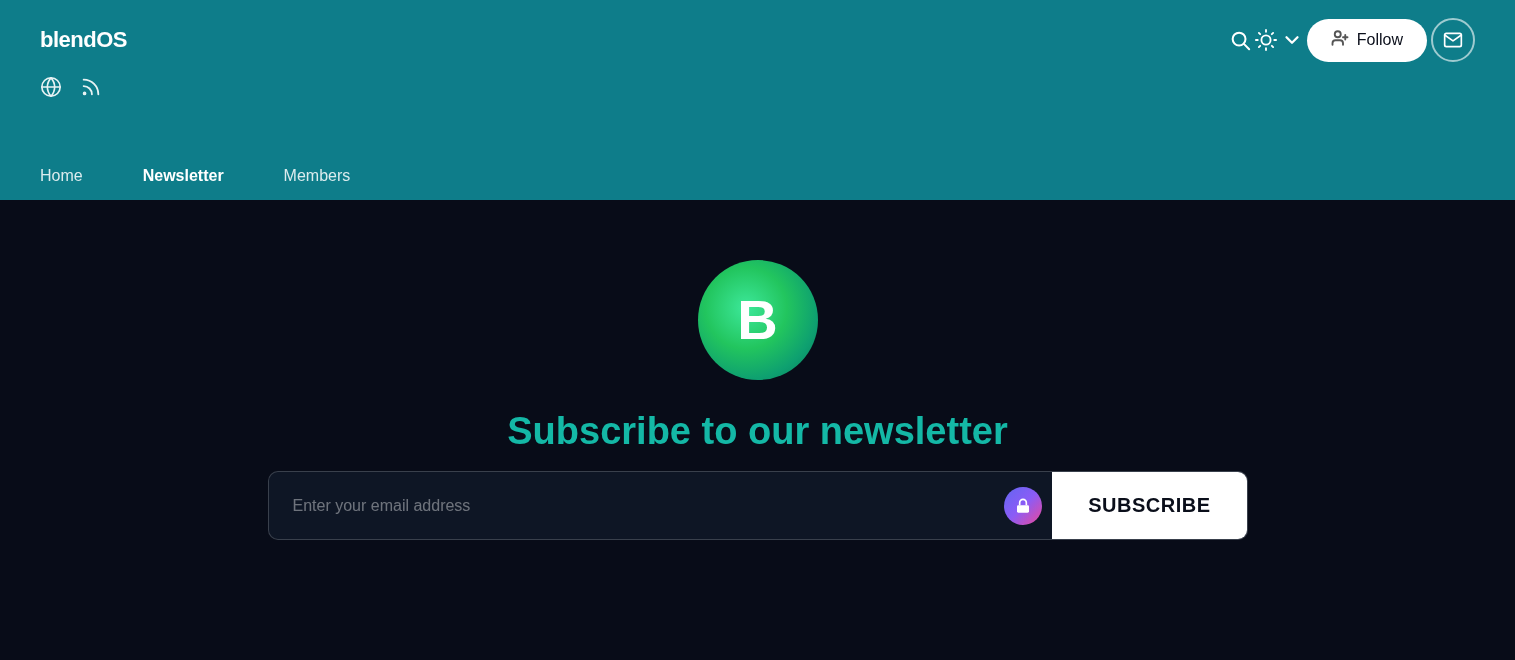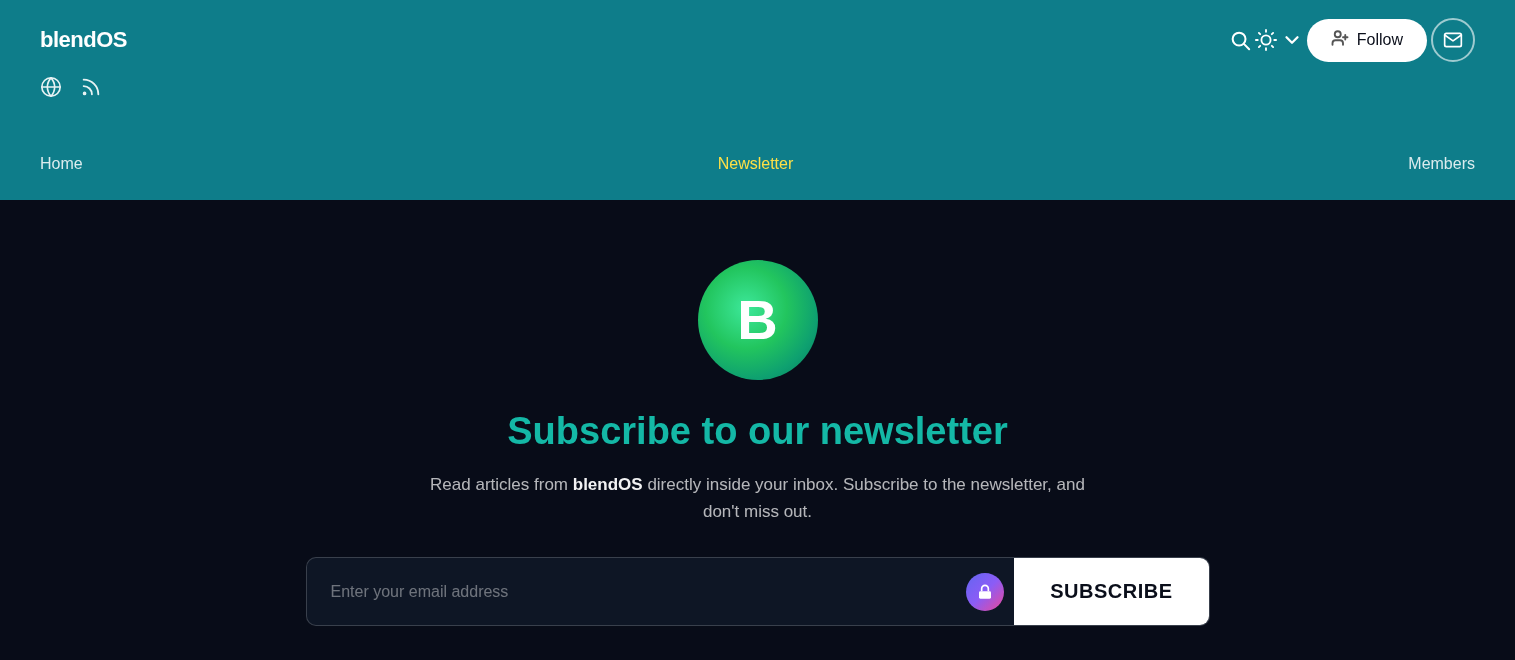--- a/index.html
+++ b/index.html
@@ -88,37 +88,36 @@
       color: white;
       font-size: 22px;
       display: flex;
       align-items: center;
     }
 
     
     .nav {
       display: flex;
       align-items: center;
-      justify-content: space-between;
-      gap: 92px;
+      justify-content: flex-start;
+      gap: 60px;
       margin-top: auto;
-      padding-bottom: 27px;
+      padding-bottom: 15px;
     }
 
     .nav-item {
       color: rgba(255,255,255,0.85);
       font-size: 16px;
       cursor: pointer;
       text-decoration: none;
     }
 
     .nav-item.active {
-      color: #fde047;
-      font-weight: 400;
-      margin-left: 20px;
+      color: #ffffff;
+      font-weight: 700;
     }
 
     
     .main {
       background: #080c18;
       min-height: 460px;
       display: flex;
       flex-direction: column;
       align-items: center;
       padding-top: 60px;
@@ -163,21 +162,21 @@
 
     .page-description strong {
       color: rgba(255,255,255,0.95);
       font-weight: 700;
     }
 
     
     .subscribe-form {
       display: flex;
       align-items: center;
-      width: 904px;
+      width: 980px;
       max-width: 95vw;
       background: #0e1625;
       border: 1.5px solid rgba(255,255,255,0.18);
       border-radius: 10px;
       overflow: hidden;
     }
 
     .email-input {
       flex: 1;
       background: transparent;
@@ -298,23 +297,20 @@
   </nav>
 </div>
 
 <main class="main">
   <div class="avatar-circle">
     <span class="avatar-letter">B</span>
   </div>
 
   <h1 class="page-title">Subscribe to our newsletter</h1>
 
-  <p class="page-description">
-    <span>Read articles from </span><strong>blendOS</strong><span> directly inside your inbox. Subscribe to the newsletter, and don't miss out.</span>
-  </p>
 
   <div class="subscribe-form">
     <input class="email-input" type="email" placeholder="Enter your email address" style="">
     <div class="lock-icon-wrap">
       <div class="lock-circle">
         <svg width="16" height="16" viewBox="0 0 24 24" fill="white" stroke="white" stroke-width="0">
           <rect x="3" y="11" width="18" height="11" rx="2" ry="2"></rect>
           <path d="M7 11V7a5 5 0 0 1 10 0v4" fill="none" stroke="white" stroke-width="2.5"></path>
         </svg>
       </div>

